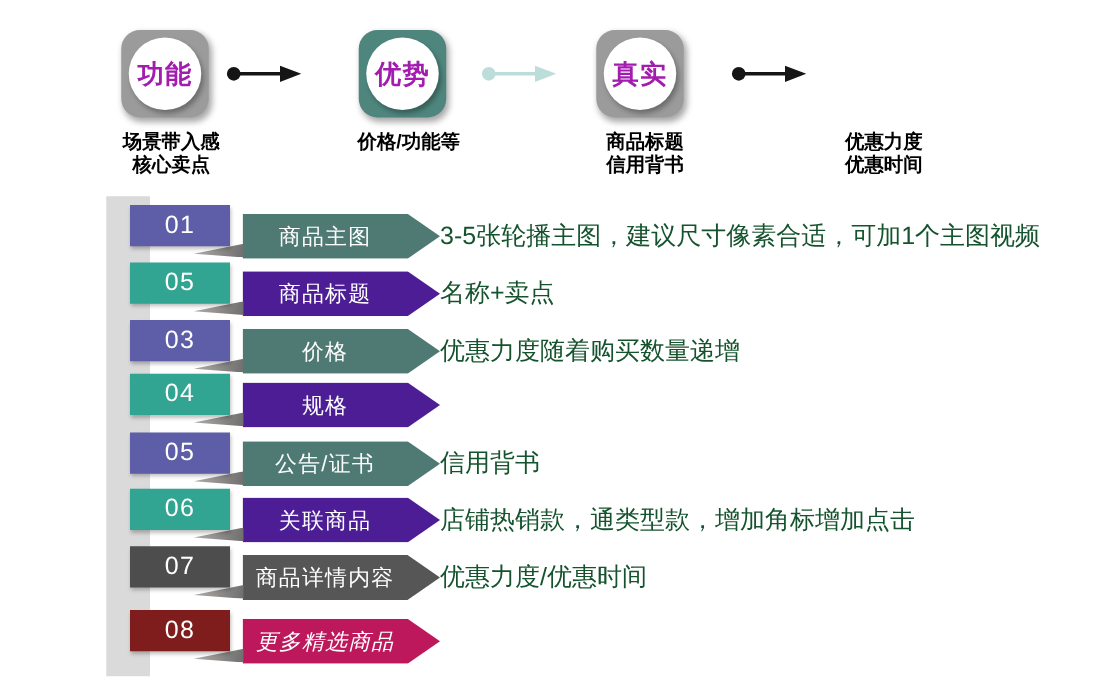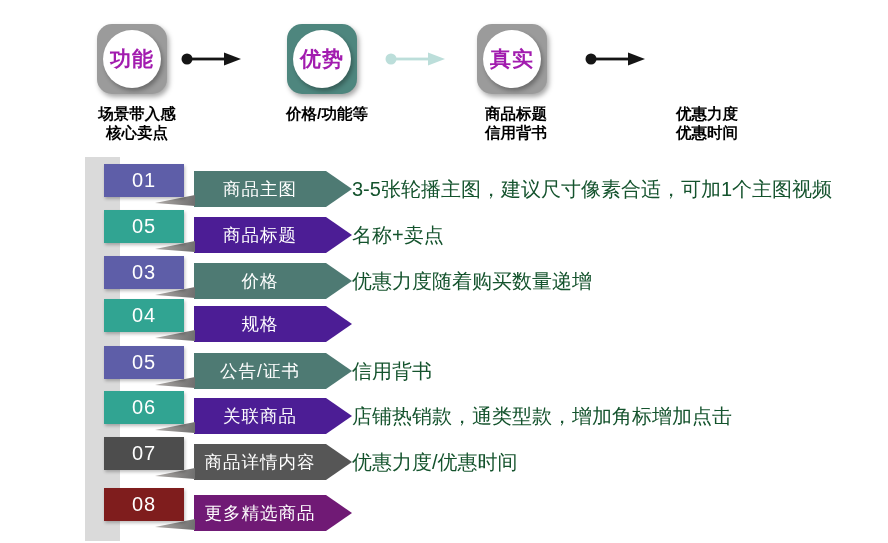--- a/index.html
+++ b/index.html
@@ -49,21 +49,21 @@
     clip-path:polygon(100% 0,100% 100%,0 72%);
   }
   .banner{
     position:absolute;left:172px;top:7px;width:158px;height:36px;z-index:2;
     clip-path:polygon(0 0,calc(100% - 26px) 0,100% 50%,calc(100% - 26px) 100%,0 100%);
     margin-left:22px;
   }
   .banner.slate{background:#4e7a73;}
   .banner.teal{background:#4c1d95;}
   .banner.gray{background:#565656;}
-  .banner.slate2{background:#701a75;}
+  .banner.slate2{background:#be185d;font-style:italic;}
   .banner-label{
     position:absolute;left:0;top:0;width:132px;height:36px;line-height:36px;
     text-align:center;color:#ffffff;font-size:17.5px;letter-spacing:1px;
   }
   .desc{
     position:absolute;left:352px;top:7px;height:36px;line-height:37px;z-index:1;
     color:#14532d;font-size:20px;white-space:nowrap;
   }
 </style>
 </head>

